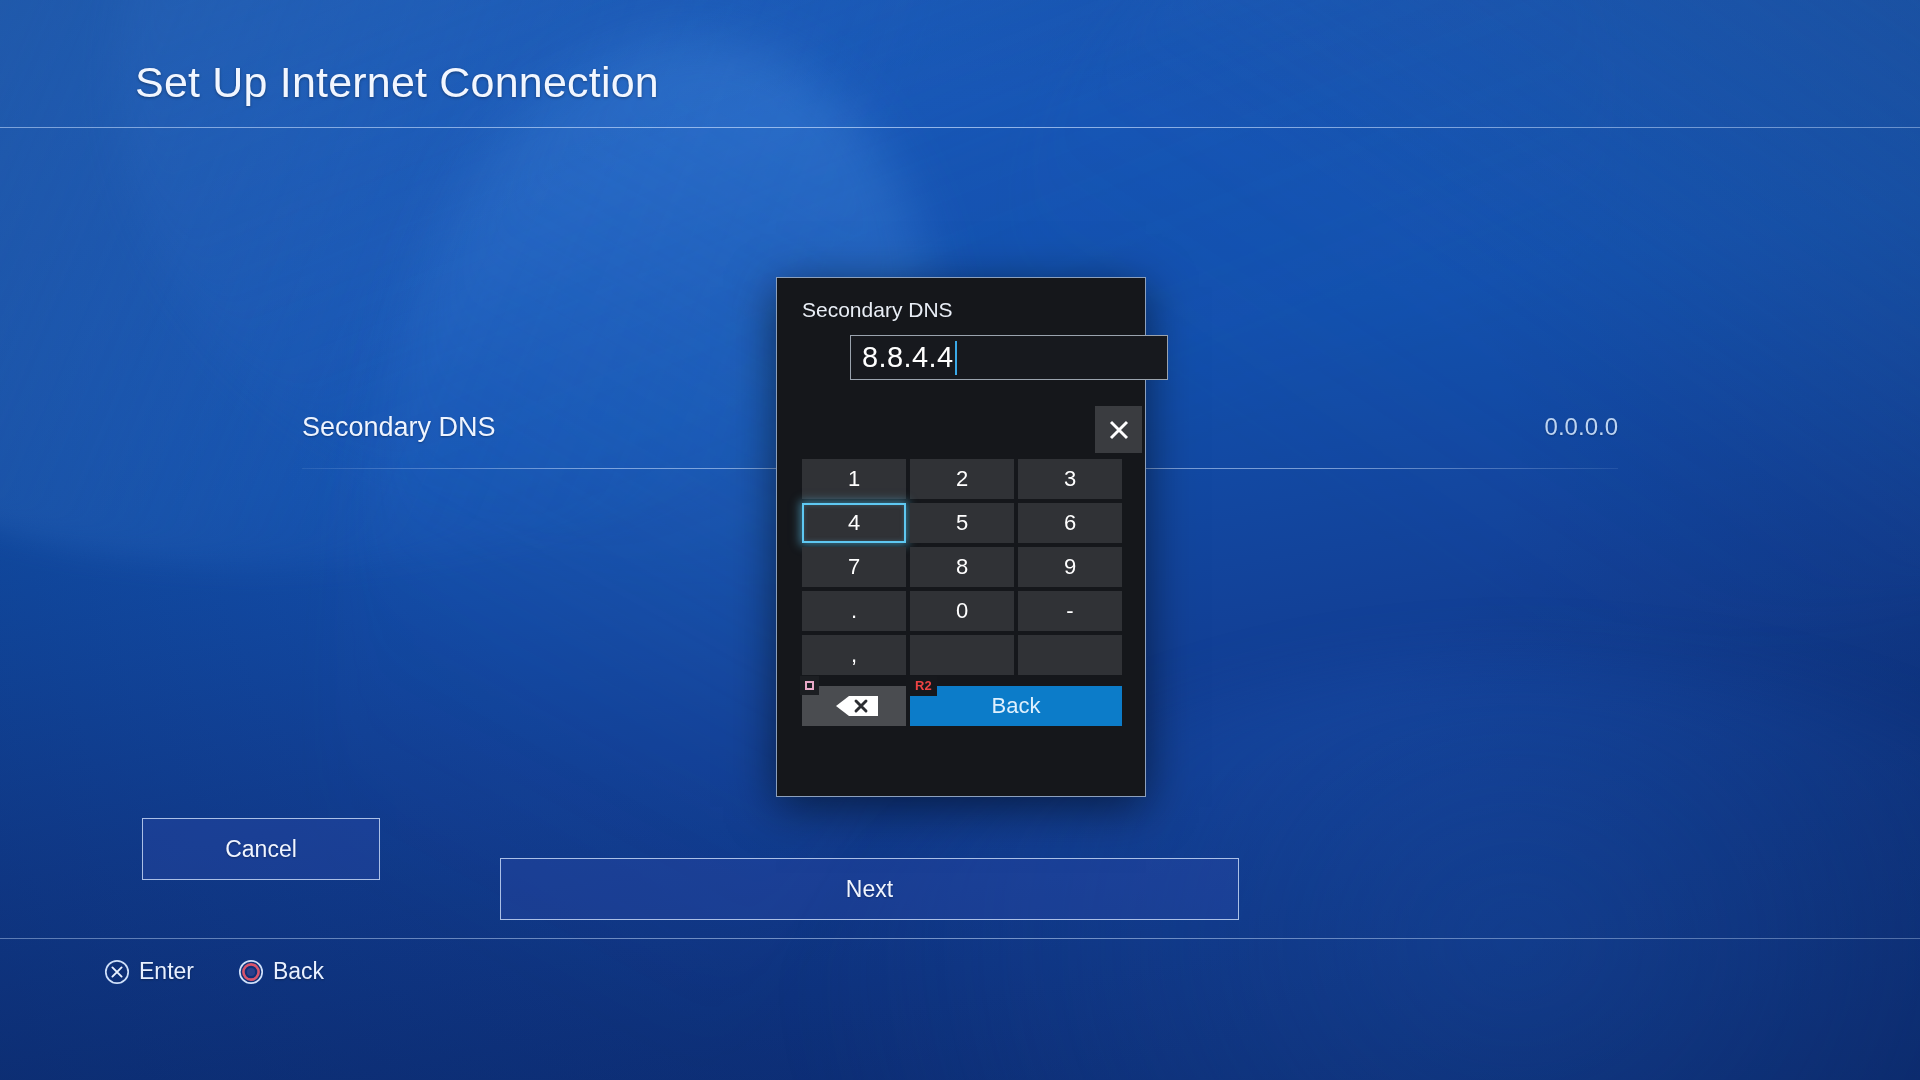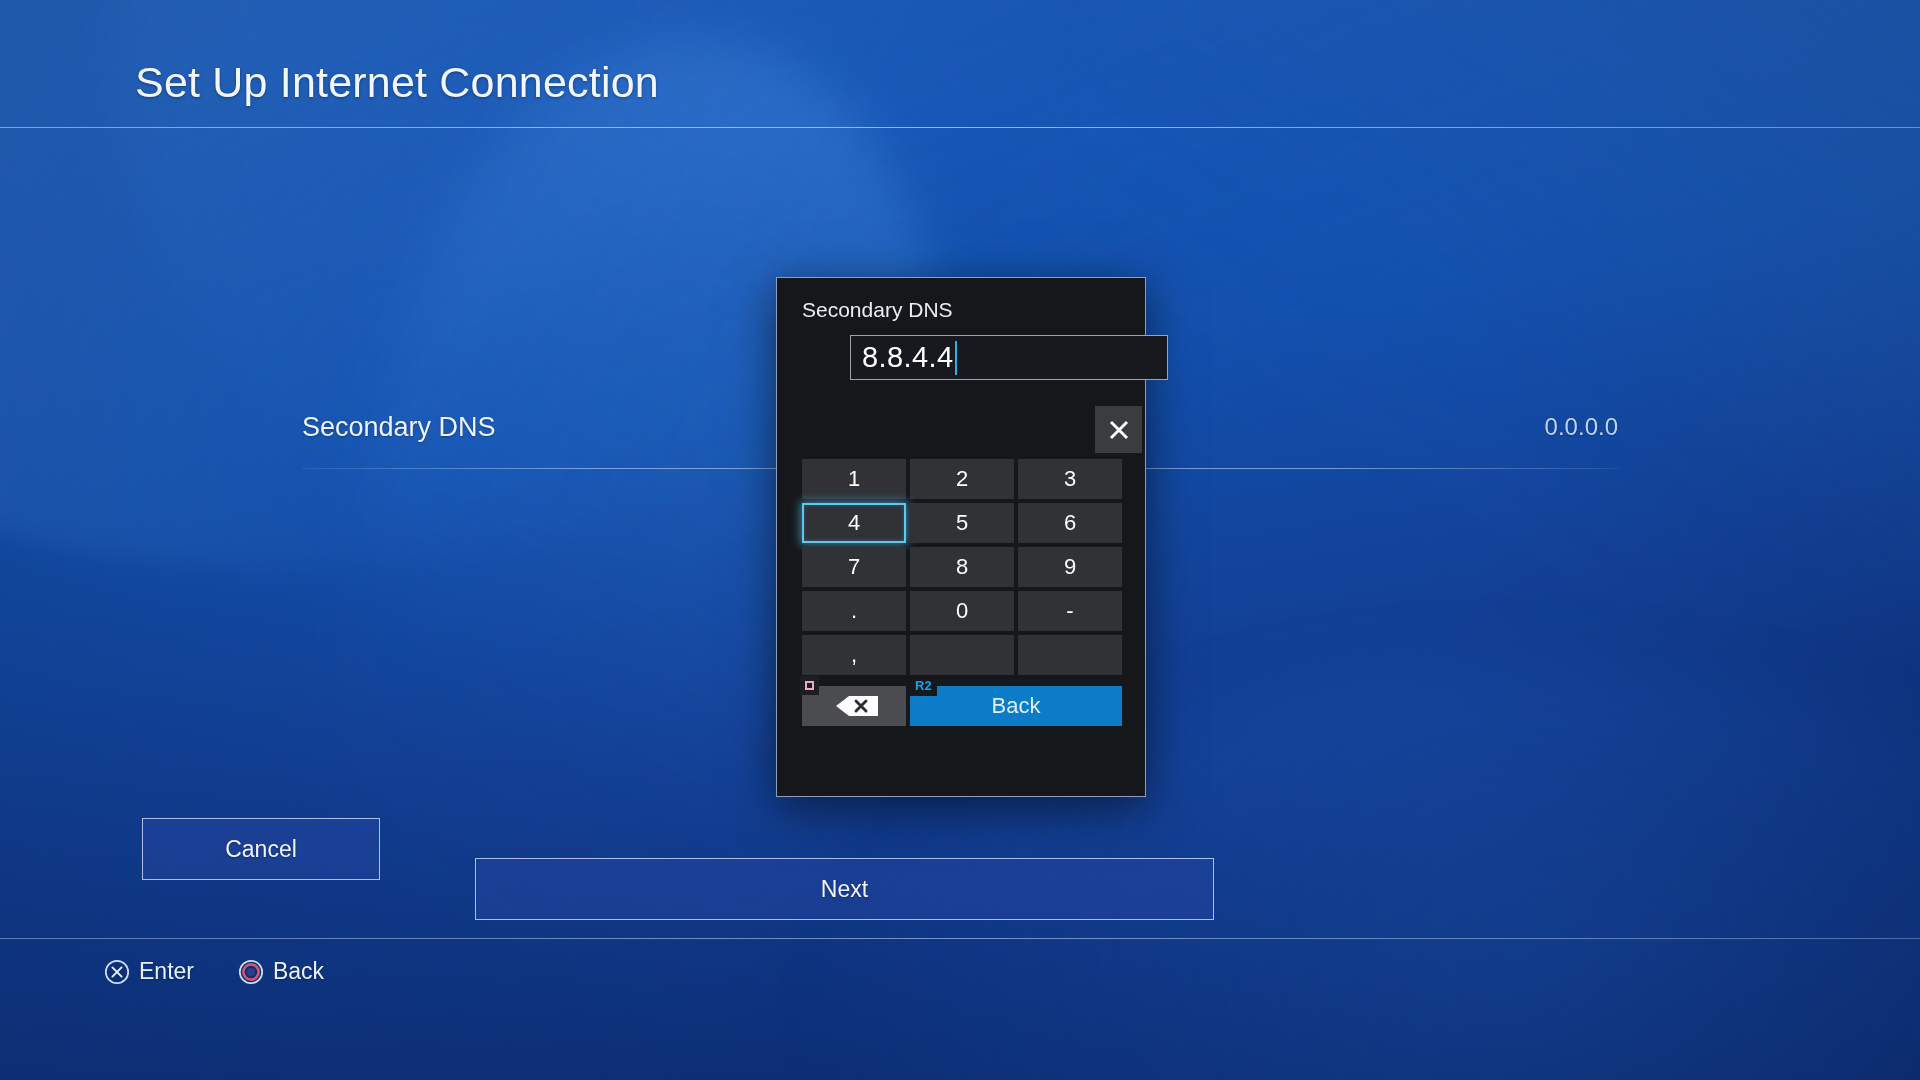--- a/index.html
+++ b/index.html
@@ -132,21 +132,21 @@
     font-weight: 400;
     text-shadow: 0 1px 2px rgba(0,0,0,.28);
   }
 
   
   #actions {
     position: absolute;
     left: 142px;
     top: 818px;
     display: flex;
-    gap: 95px;
+    gap: 120px;
   }
   .action-btn {
     height: 62px;
     border: 1px solid rgba(207,224,250,.80);
     background: rgba(40,72,165,.42);
     color: #f0f5ff;
     font-size: 23px;
     font-family: "Liberation Sans", sans-serif;
     display: flex;
     align-items: center;
@@ -324,21 +324,21 @@
     display: flex;
     align-items: center;
     justify-content: center;
     cursor: pointer;
   }
   .r2-badge {
     position: absolute;
     left: 0;
     top: -10px;
     background: #16181c;
-    color: #0ea5e9;
+    color: #ef4444;
     font-size: 13px;
     font-weight: bold;
     line-height: 1;
     padding: 3px 5px 4px 5px;
   }
 </style>
 </head>
 <body>
 
 <div id="screen">

